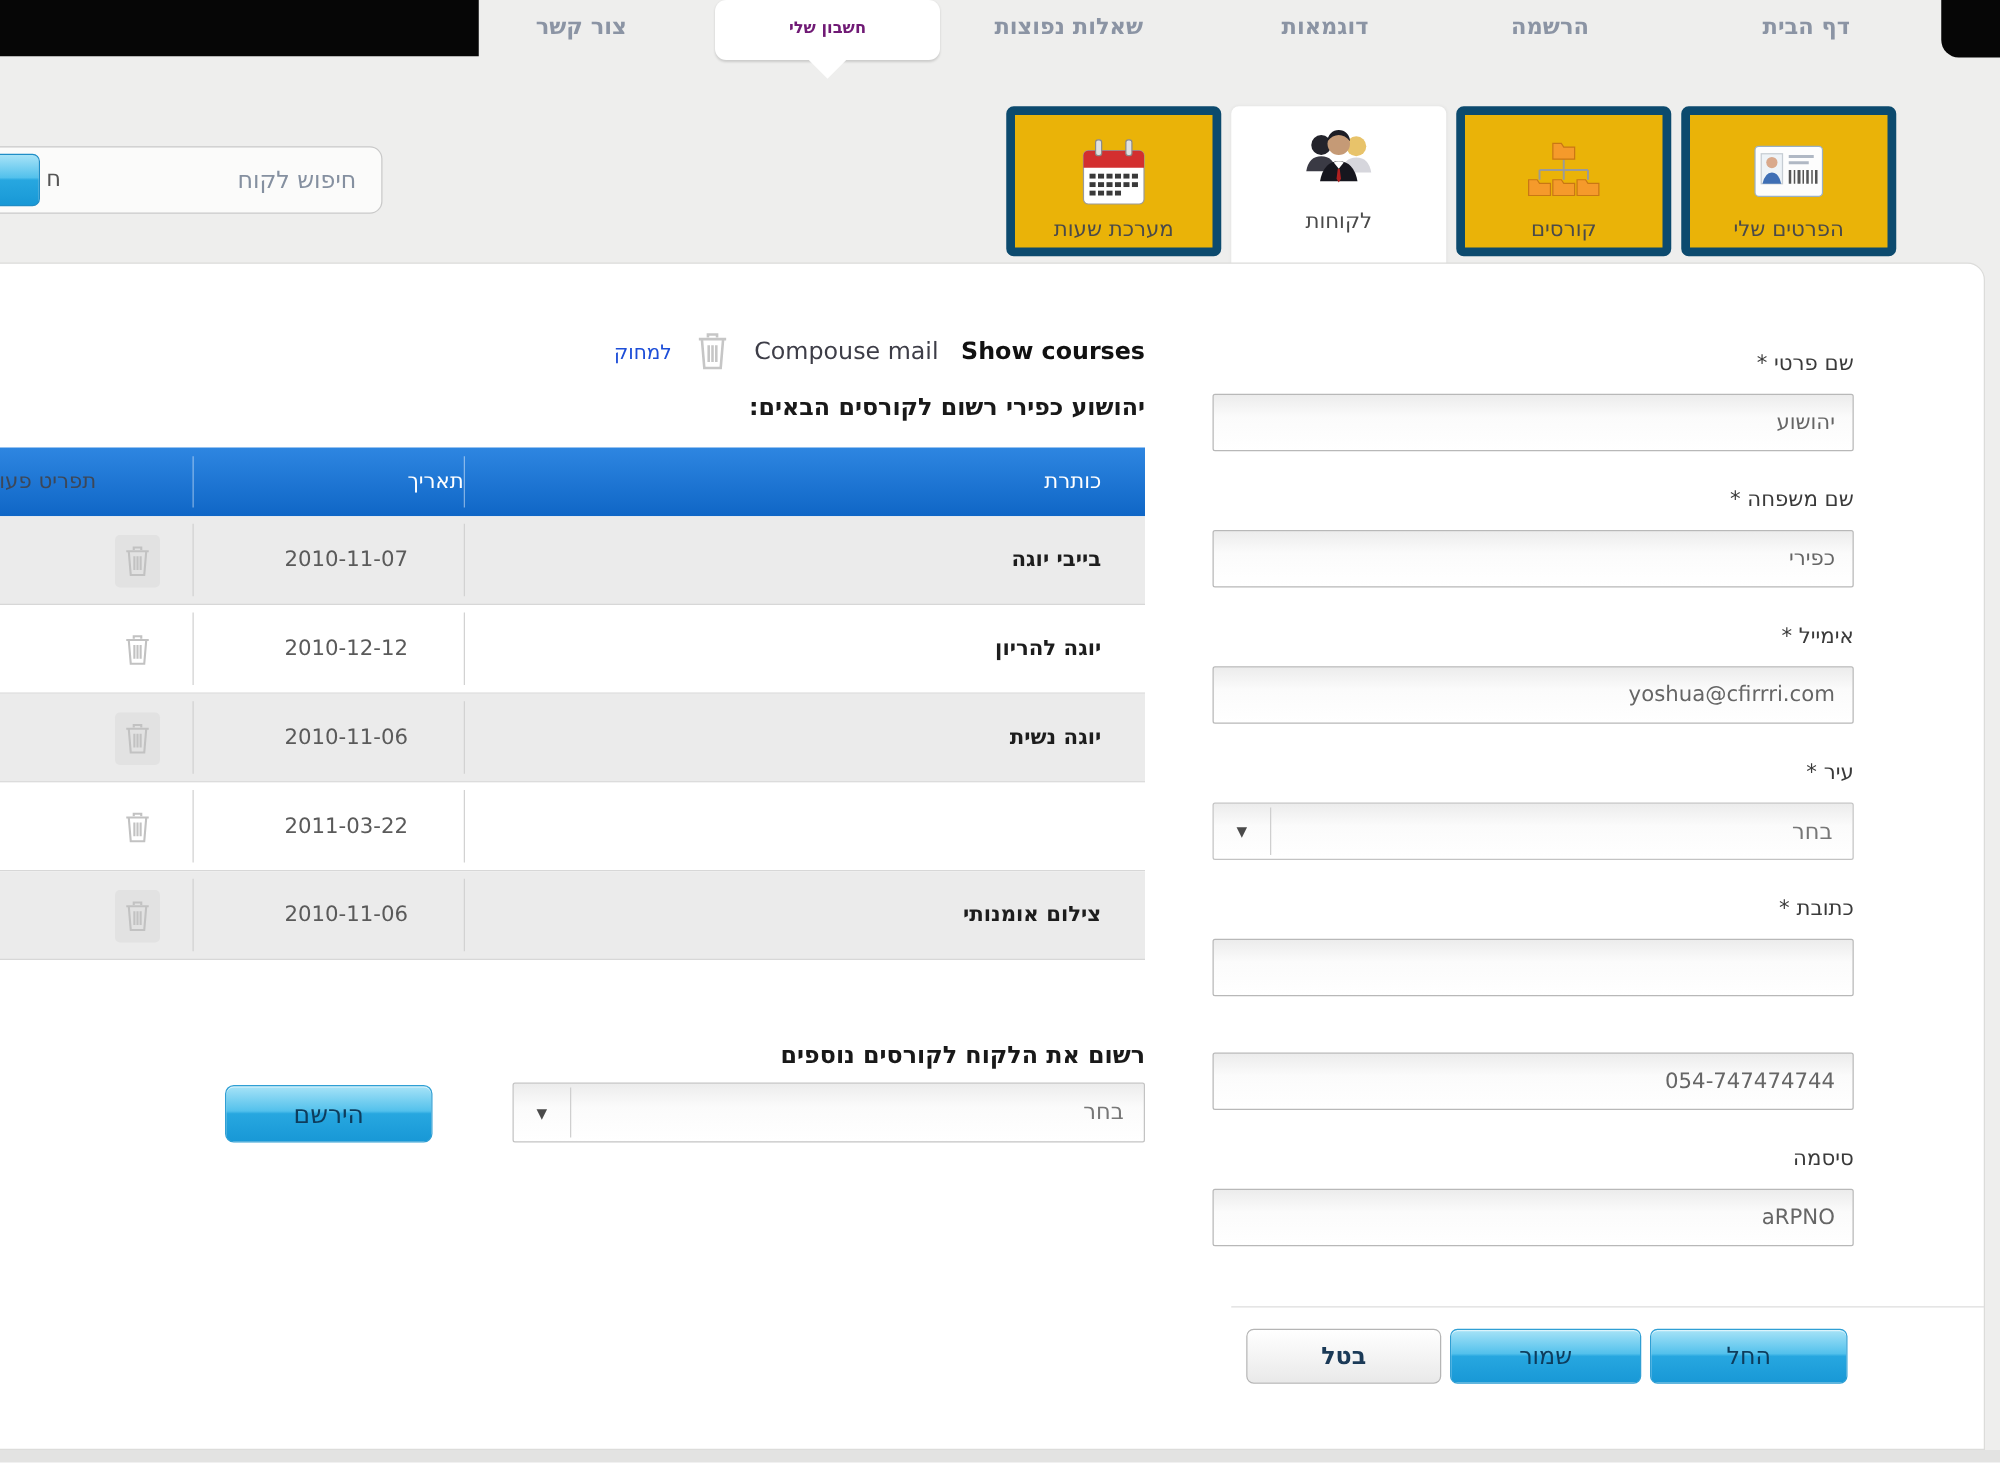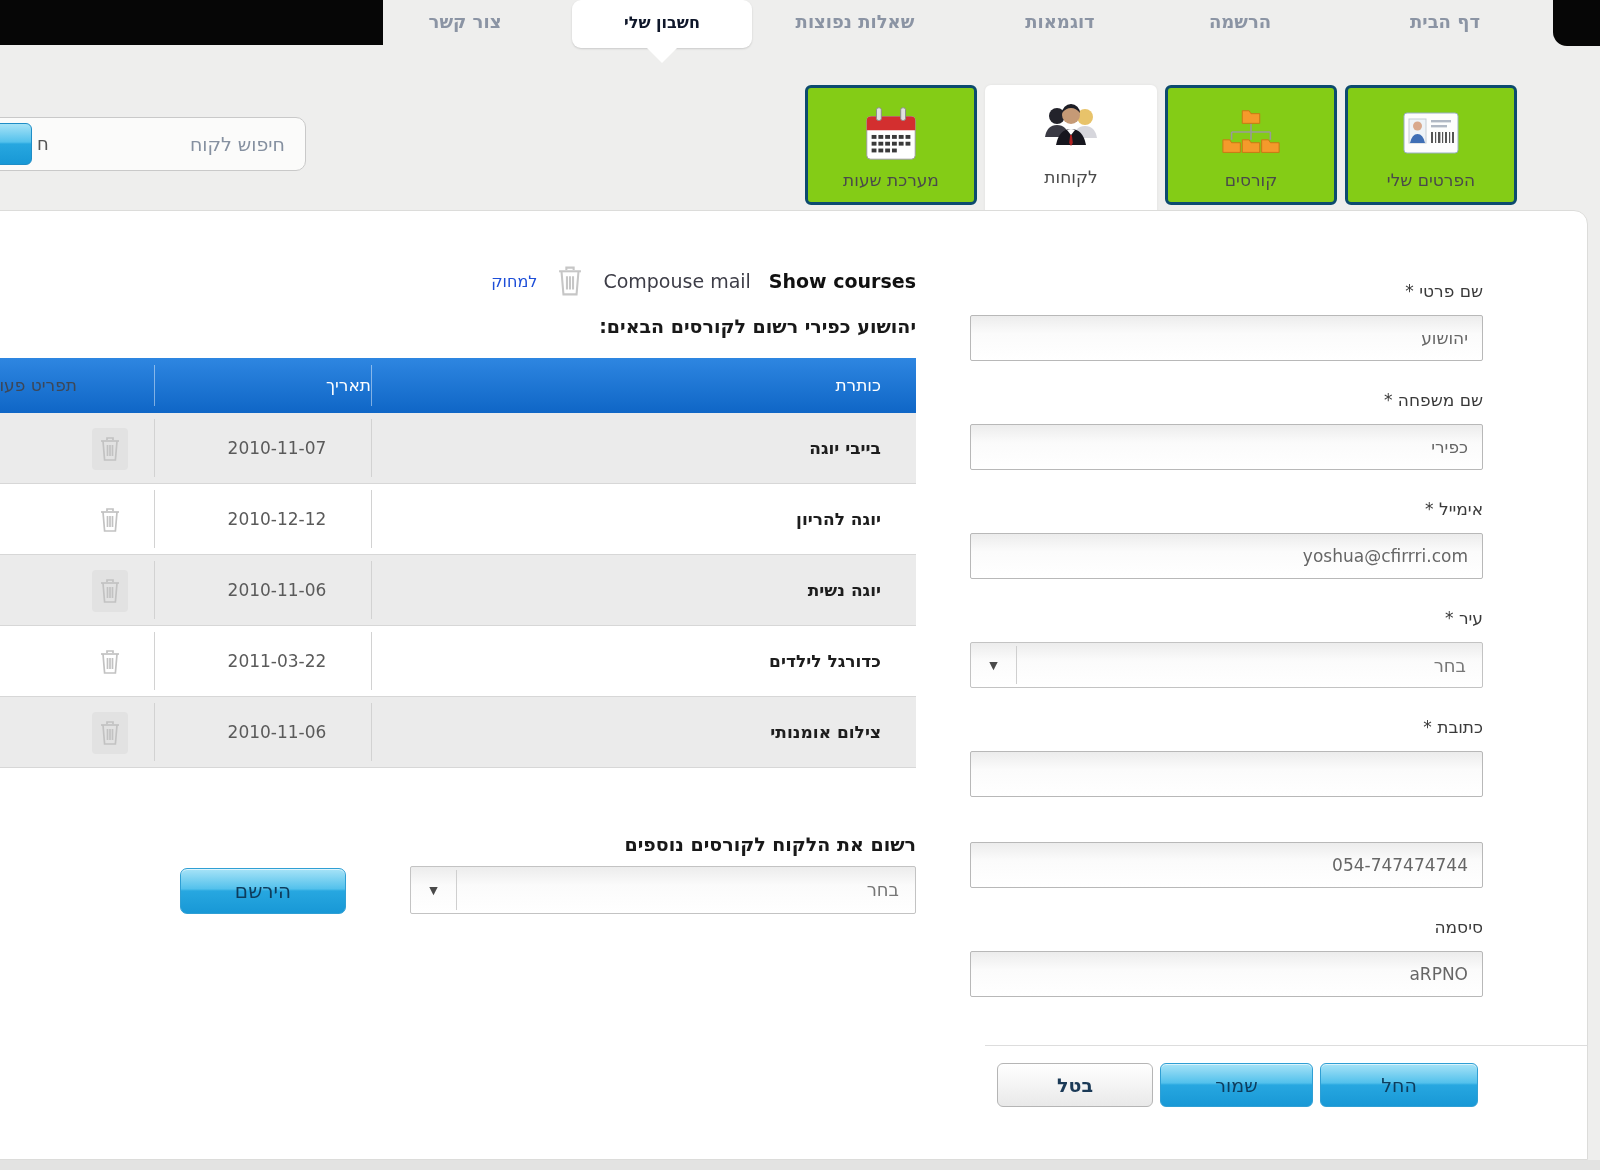--- a/index.html
+++ b/index.html
@@ -19,32 +19,32 @@
   .nav-tab {
     top:11px; font-size:18px; font-weight:bold; color:#8b94a4;
     text-align:center; cursor:pointer; white-space:nowrap;
   }
   .nav-bubble {
     left:572px; top:0; width:180px; height:48px; background:#ffffff;
     border-radius:9px; box-shadow:0 1px 2px rgba(0,0,0,0.15);
   }
   .nav-bubble .lbl {
     display:block; width:100%; text-align:center; line-height:46px;
-    font-size:16px; font-weight:bold; color:#0f172a;
+    font-size:13px; font-weight:bold; color:#701a75;
   }
   .nav-pointer {
     left:645px; top:46px; width:0; height:0;
     border-left:17px solid transparent; border-right:17px solid transparent;
     border-top:17px solid #ffffff;
   }
 
   
   .icon-tab {
     top:85px; width:172px; height:120px;
-    background:#84cc16; border:3px solid #0c4a6e; border-radius:6px;
+    background:#eab308; border:7px solid #0c4a6e; border-radius:6px;
     text-align:center; cursor:pointer;
   }
   .icon-tab.active {
     background:#ffffff; border:none; height:128px; border-radius:6px 6px 0 0;
     box-shadow:0 0 3px rgba(0,0,0,0.06);
   }
   .icon-tab .glyph { margin-top:10px; height:72px; display:flex; align-items:center; justify-content:center; }
   .icon-tab .tlabel { font-size:17px; color:#4a4a4a; }
 
   
@@ -333,21 +333,20 @@
   <div class="crow">
     <button class="trash-btn">
         <svg width="24" height="30" viewBox="0 0 24 28" fill="none" stroke="currentColor" stroke-width="1.7">
           <path d="M9 5 V3 h6 v2"></path>
           <path d="M3 6 h18"></path>
           <path d="M5 6 l1.6 19 h10.8 L19 6"></path>
           <path d="M9.5 10 v11 M12 10 v11 M14.5 10 v11"></path>
         </svg>
       </button>
     <span class="r-date">2011-03-22</span>
-    <span class="r-title">כדורגל לילדים</span>
     <span class="r-sep" style="left:154px"></span>
       <span class="r-sep" style="left:371px"></span>
   </div>
   <div class="crow alt">
     <button class="trash-btn">
         <svg width="24" height="30" viewBox="0 0 24 28" fill="none" stroke="currentColor" stroke-width="1.7">
           <path d="M9 5 V3 h6 v2"></path>
           <path d="M3 6 h18"></path>
           <path d="M5 6 l1.6 19 h10.8 L19 6"></path>
           <path d="M9.5 10 v11 M12 10 v11 M14.5 10 v11"></path>

